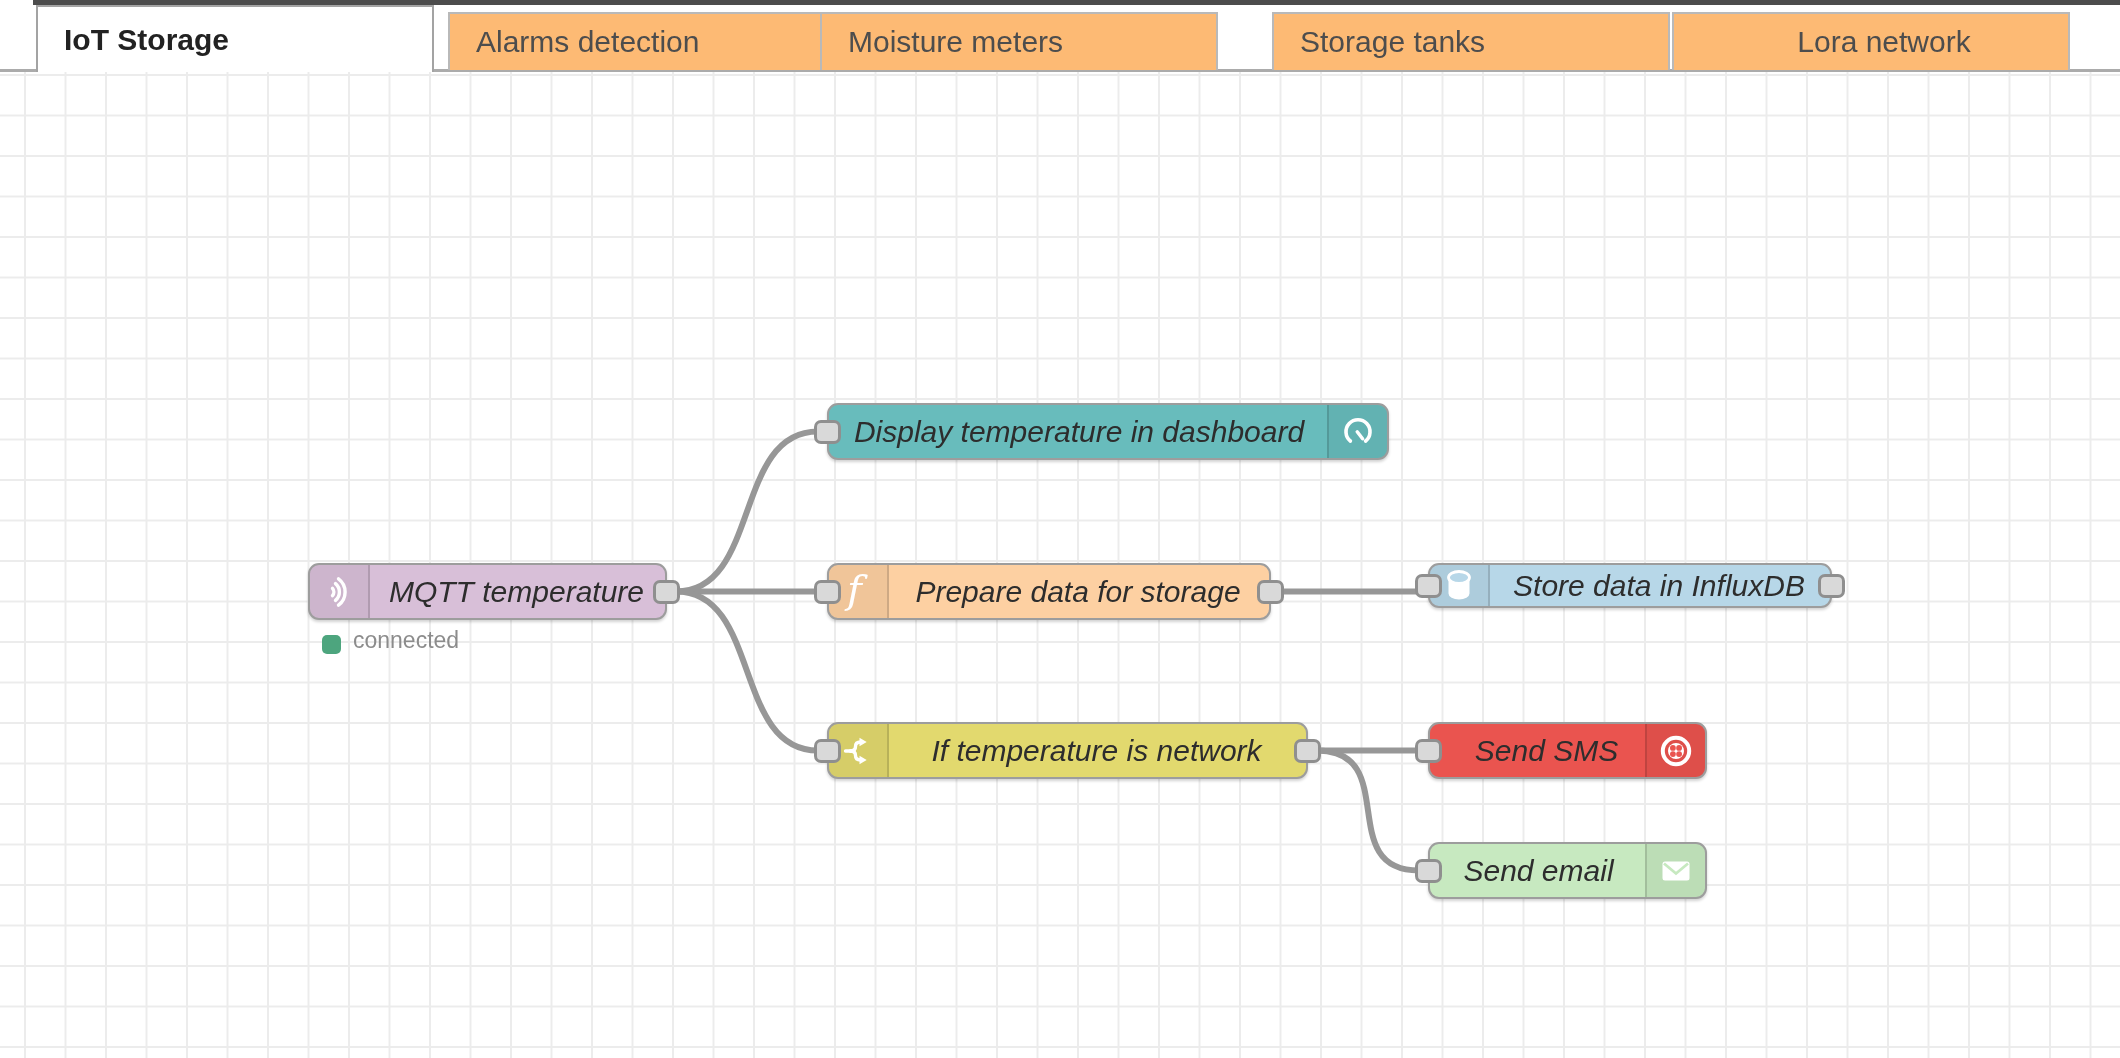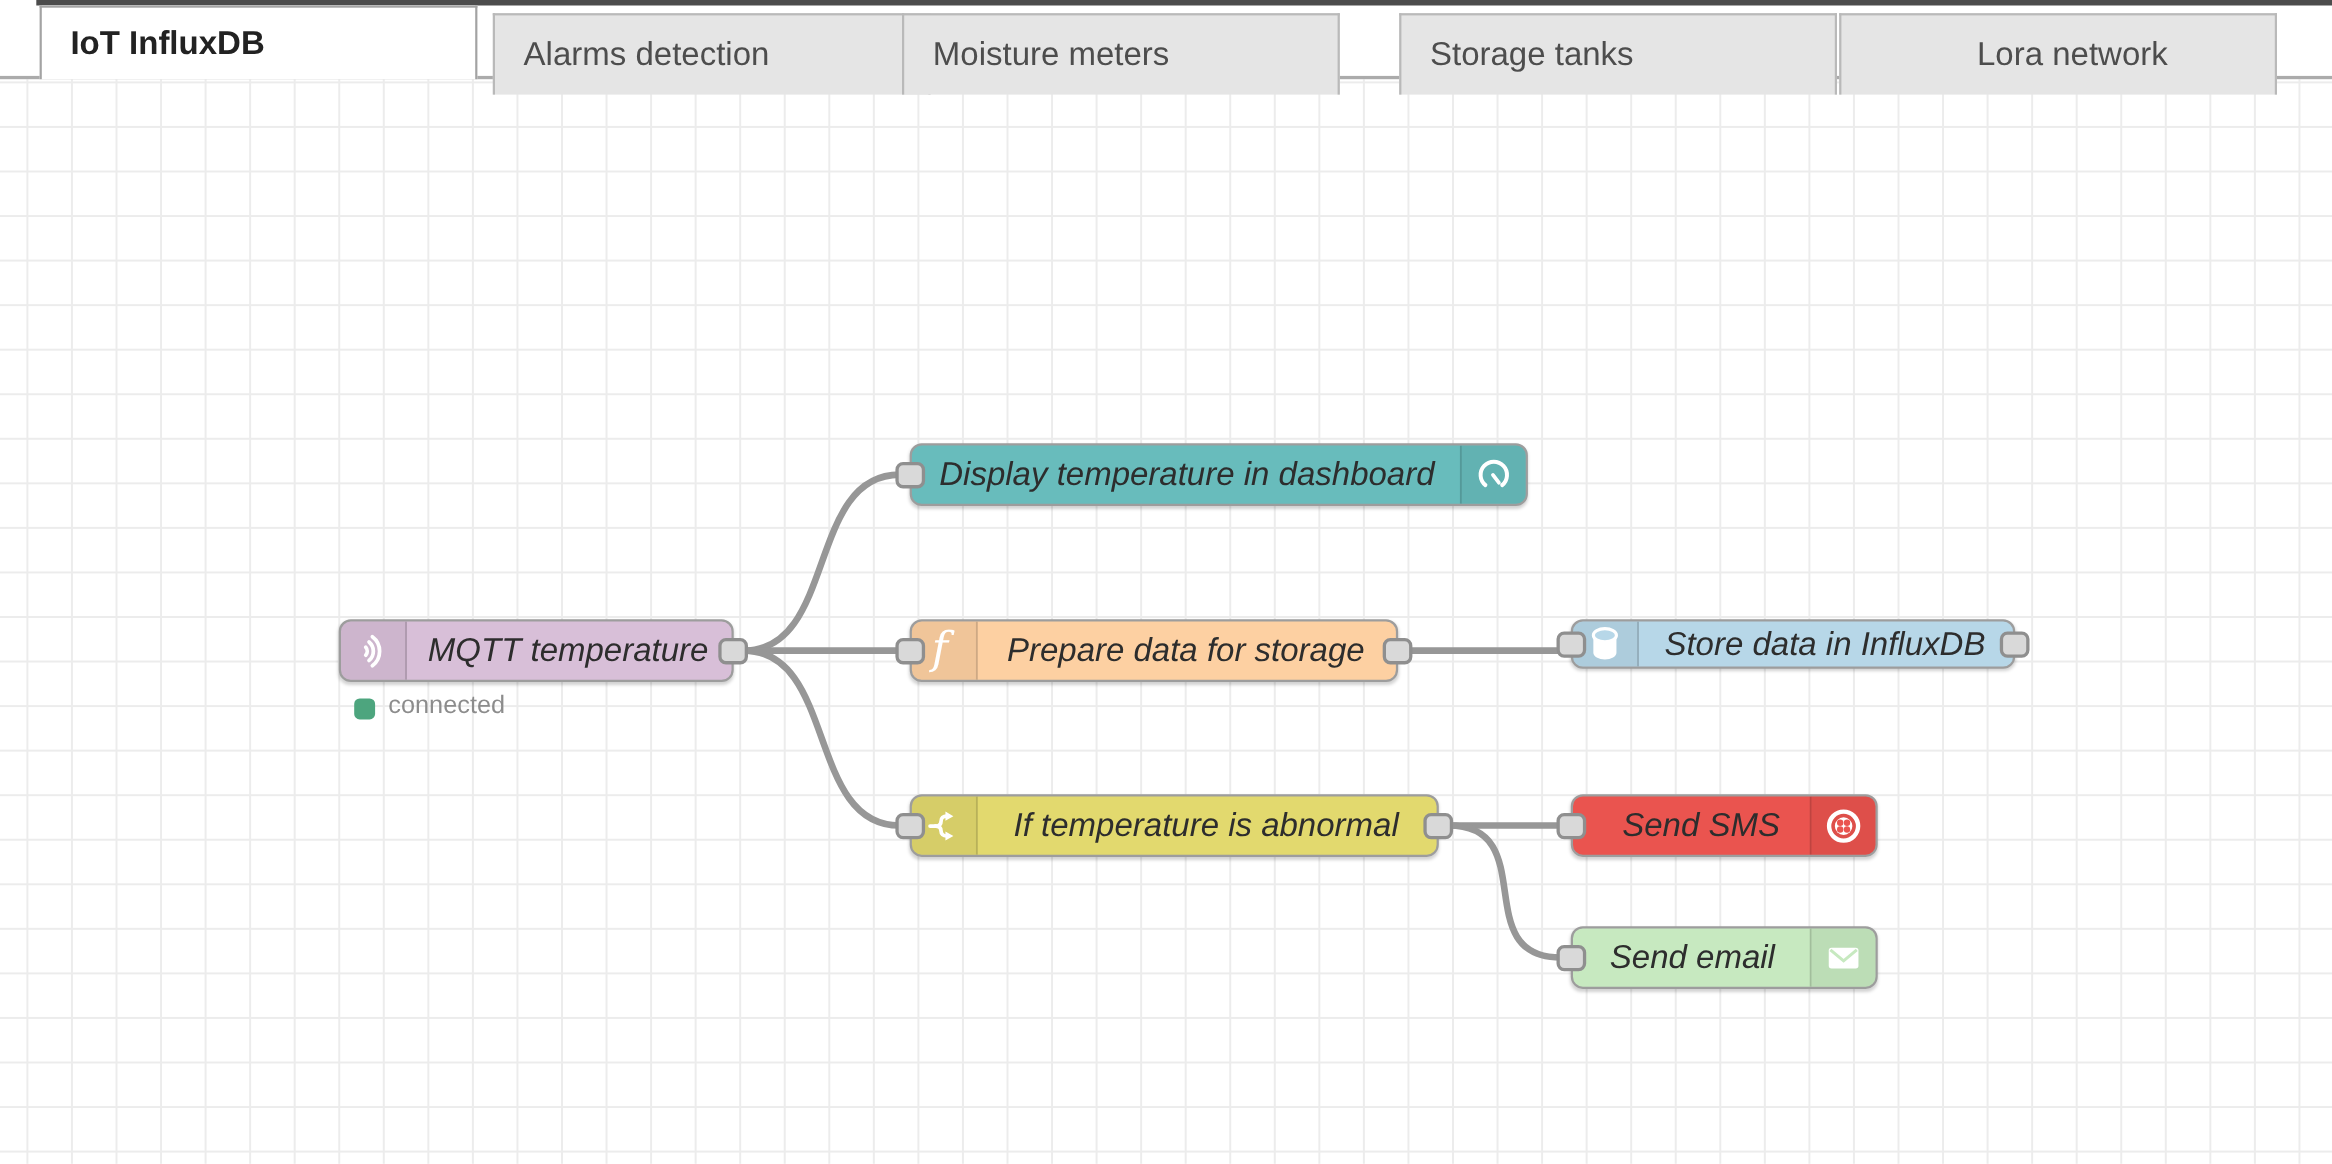--- a/index.html
+++ b/index.html
@@ -14,21 +14,21 @@
   #tab-baseline{position:absolute;left:0;top:69px;width:2120px;height:3px;background:#ababab;z-index:1}
   .tab{
     position:absolute;box-sizing:border-box;display:flex;align-items:center;
     padding-left:26px;font-size:30px;white-space:nowrap;cursor:pointer;
   }
   .tab.active{
     top:5px;height:67px;background:#fff;color:#222;font-weight:bold;
     border:2px solid #a3a3a3;border-bottom:none;z-index:4;
   }
   .tab.inactive{
-    top:12px;height:74px;background:#e5e5e5;color:#4d4d4d;
+    top:12px;height:58px;background:#fdba74;color:#4d4d4d;
     border:2px solid #b9b9b9;border-bottom:none;z-index:2;
   }
   
   #canvas{
     position:absolute;left:0;top:72px;width:2120px;height:986px;
     background-color:#fff;
     background-image:
       linear-gradient(to right,#ececec 2px,transparent 2px),
       linear-gradient(to bottom,#ececec 2px,transparent 2px);
     background-size:40.5px 40.5px;
@@ -66,21 +66,21 @@
   .status-dot{width:19px;height:19px;border-radius:5px;margin-right:12px}
 </style>
 </head>
 <body>
 
 <div id="tabbar">
   <div id="tab-baseline"></div>
   <div id="topstrip"></div>
 
 <div class="tab active" style="left: 36px; width: 398px;">
-      <span>IoT InfluxDB</span>
+      <span>IoT Storage</span>
     </div>
     <div class="tab inactive" style="left: 448px; width: 398px;">
       <span>Alarms detection</span>
     </div>
     <div class="tab inactive" style="left: 820px; width: 398px;">
       <span>Moisture meters</span>
     </div>
     <div class="tab inactive" style="left: 1272px; width: 398px; align-items: center;">
       <span>Storage tanks</span>
     </div>
@@ -152,21 +152,21 @@
         <svg width="40" height="40" viewBox="0 0 40 40">
           <g stroke="#fff" stroke-width="3.4" fill="none" stroke-linecap="round">
             <path d="M7.5 20 h5"></path>
             <path d="M12.5 20 c4.5 0 5 -2.5 5 -4.5 c0 -2.8 2 -4.5 5 -4.5"></path>
             <path d="M12.5 20 c4.5 0 5 2.5 5 4.5 c0 2.8 2 4.5 5 4.5"></path>
           </g>
           <path d="M21.5 6.8 l7.2 4.2 -7.2 4.2 Z" fill="#fff"></path>
           <path d="M21.5 24.8 l7.2 4.2 -7.2 4.2 Z" fill="#fff"></path>
         </svg>
       </div>
-      <div class="node-label" style="left: 58px; right: 0px;">If temperature is abnormal</div>
+      <div class="node-label" style="left: 58px; right: 0px;">If temperature is network</div>
       <span class="port port-in"></span>
       <span class="port port-out"></span>
     </div>
     <div class="node" style="left: 1428px; top: 650px; width: 279px; height: 57px; background: rgb(234, 84, 79);">
       <div class="icon-region side-right">
         <svg width="40" height="40" viewBox="0 0 40 40">
           <circle cx="20" cy="20" r="13.2" fill="none" stroke="#fff" stroke-width="4"></circle>
           <circle cx="20" cy="20" r="8" fill="#fff"></circle>
           <circle cx="16.9" cy="16.9" r="2.9" fill="#ea544f"></circle>
           <circle cx="23.1" cy="16.9" r="2.9" fill="#ea544f"></circle>

